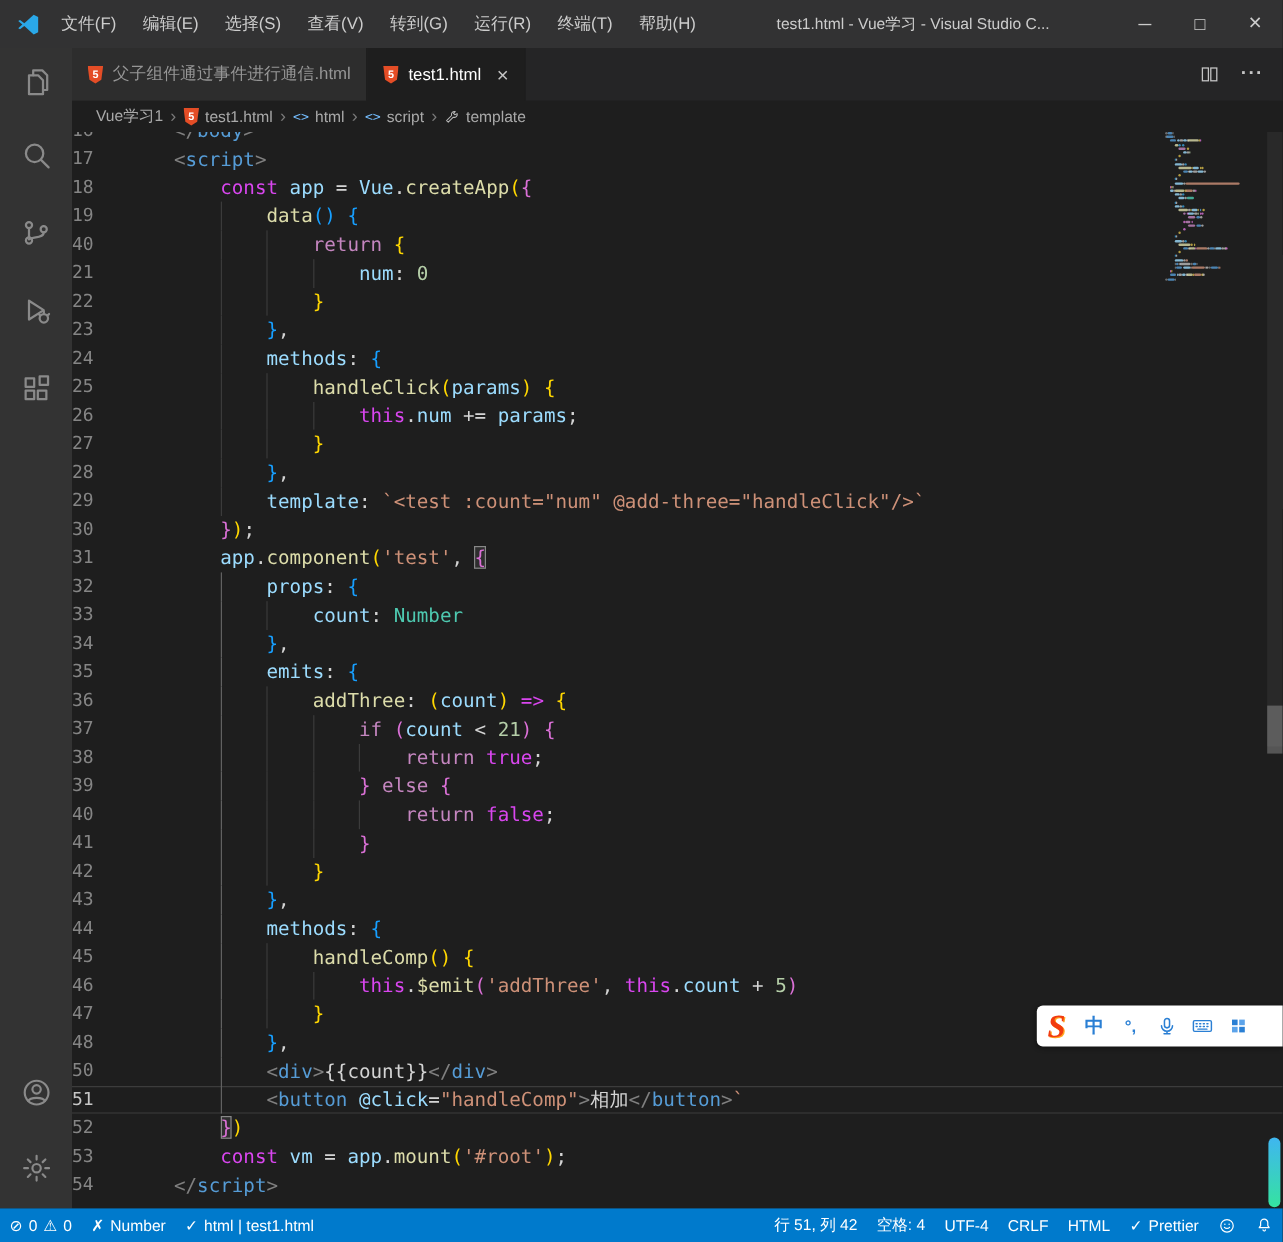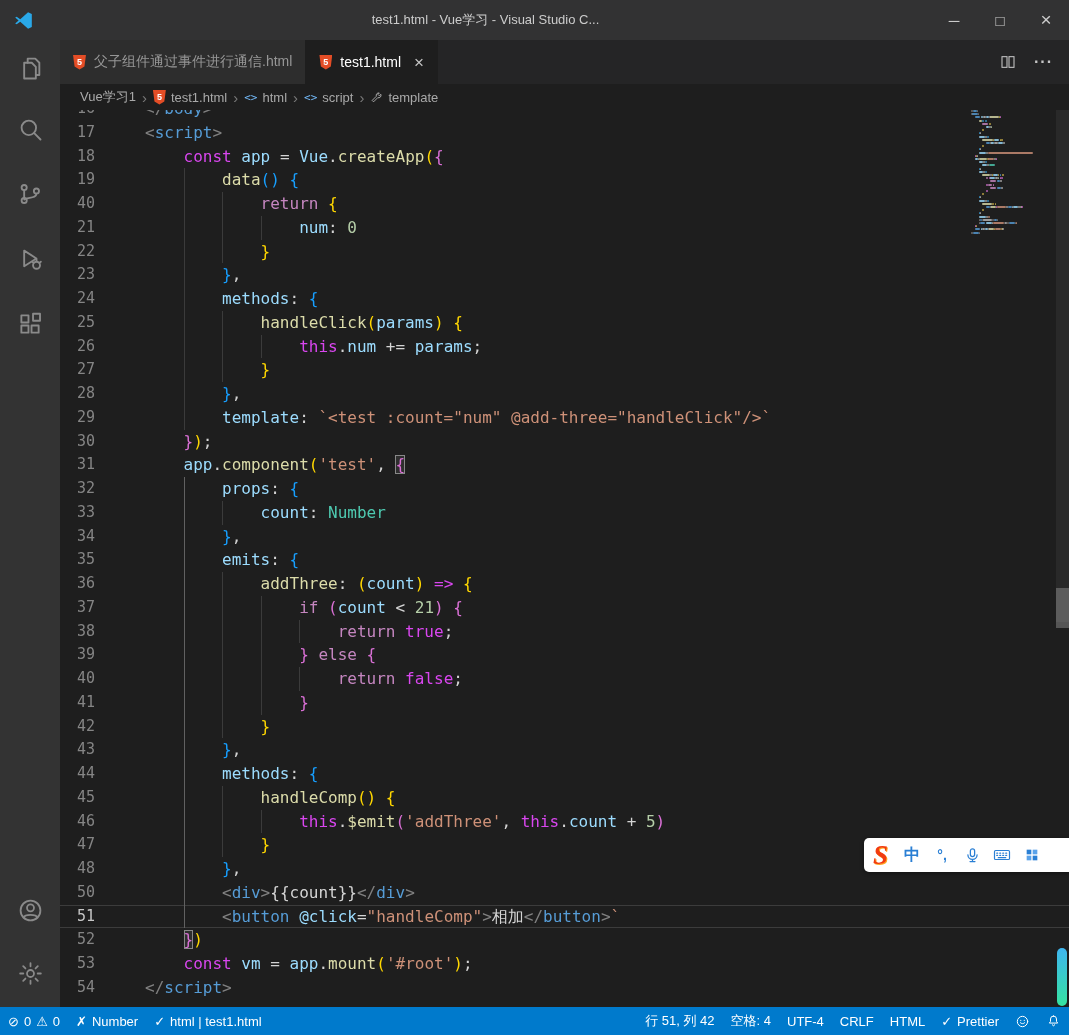--- a/index.html
+++ b/index.html
@@ -43,21 +43,21 @@
               display:flex;align-items:center;padding-left:20px;font-size:13px;color:#a9a9a9;white-space:nowrap}
   .bc-item{display:flex;align-items:center;gap:5px}
   .bc-sep{margin:0 6px;color:#7a7a7a;font-size:15px;line-height:1}
   .sym-glyph{font-family:"DejaVu Sans Mono",monospace;font-size:11px;color:#75beff}
 
   
   .editor{position:absolute;left:60px;top:110px;right:0;bottom:28px;overflow:hidden}
   .code{position:absolute;left:0;top:-13px;right:0}
   .code-row{position:relative;display:flex;height:23.75px;line-height:23.75px;white-space:pre;
             font-family:"DejaVu Sans Mono","Liberation Mono",monospace;font-size:16px}
-  .line-num{width:52px;flex:none;text-align:center;color:#858585;font-size:15px}
+  .line-num{width:52px;flex:none;text-align:left;color:#858585;font-size:15px}
   .code-text{margin-left:33px;flex:none}
   .code-row.current{box-shadow:inset 0 1px 0 #3c3c3c,inset 0 -1px 0 #3c3c3c}
   .code-row.current .line-num{color:#c6c6c6}
   .guide{position:absolute;top:0;bottom:0;width:1px;background:#3b3b3b}
   .guide.active{background:#616161}
 
   .tk-k{color:#d946ef}.tk-c{color:#c586c0}.tk-f{color:#dcdcaa}.tk-v{color:#9cdcfe}
   .tk-s{color:#ce9178}.tk-n{color:#b5cea8}.tk-t{color:#4ec9b0}.tk-w{color:#d4d4d4}
   .tk-g{color:#808080}.tk-tag{color:#569cd6}.tk-attr{color:#9cdcfe}
   .tk-b1{color:#ffd700}.tk-b2{color:#da70d6}.tk-b3{color:#179fff}
@@ -91,20 +91,30 @@
 </style>
 </head>
 <body>
 
 <div class="titlebar">
   <span class="vscode-logo">
     <svg viewBox="0 0 24 24" width="21" height="21">
         <path fill="#2aa8e8" d="M17.2 2.6 8.3 10.7 4.2 7.6 2.5 8.5l3.9 3.5-3.9 3.5 1.7.9 4.1-3.1 8.9 8.1 4.3-2.1V4.7z"></path>
       </svg>
   </span>
+  <div class="menus">
+      <div class="menu-item">文件(F)</div>
+      <div class="menu-item">编辑(E)</div>
+      <div class="menu-item">选择(S)</div>
+      <div class="menu-item">查看(V)</div>
+      <div class="menu-item">转到(G)</div>
+      <div class="menu-item">运行(R)</div>
+      <div class="menu-item">终端(T)</div>
+      <div class="menu-item">帮助(H)</div>
+    </div>
   <div class="window-title">test1.html - Vue学习 - Visual Studio C...</div>
   <div class="win-controls">
     <div class="win-btn">─</div>
     <div class="win-btn">□</div>
     <div class="win-btn" style="font-size:19px">×</div>
   </div>
 </div>
 
 <div class="activitybar">
   <div class="ab-top">

